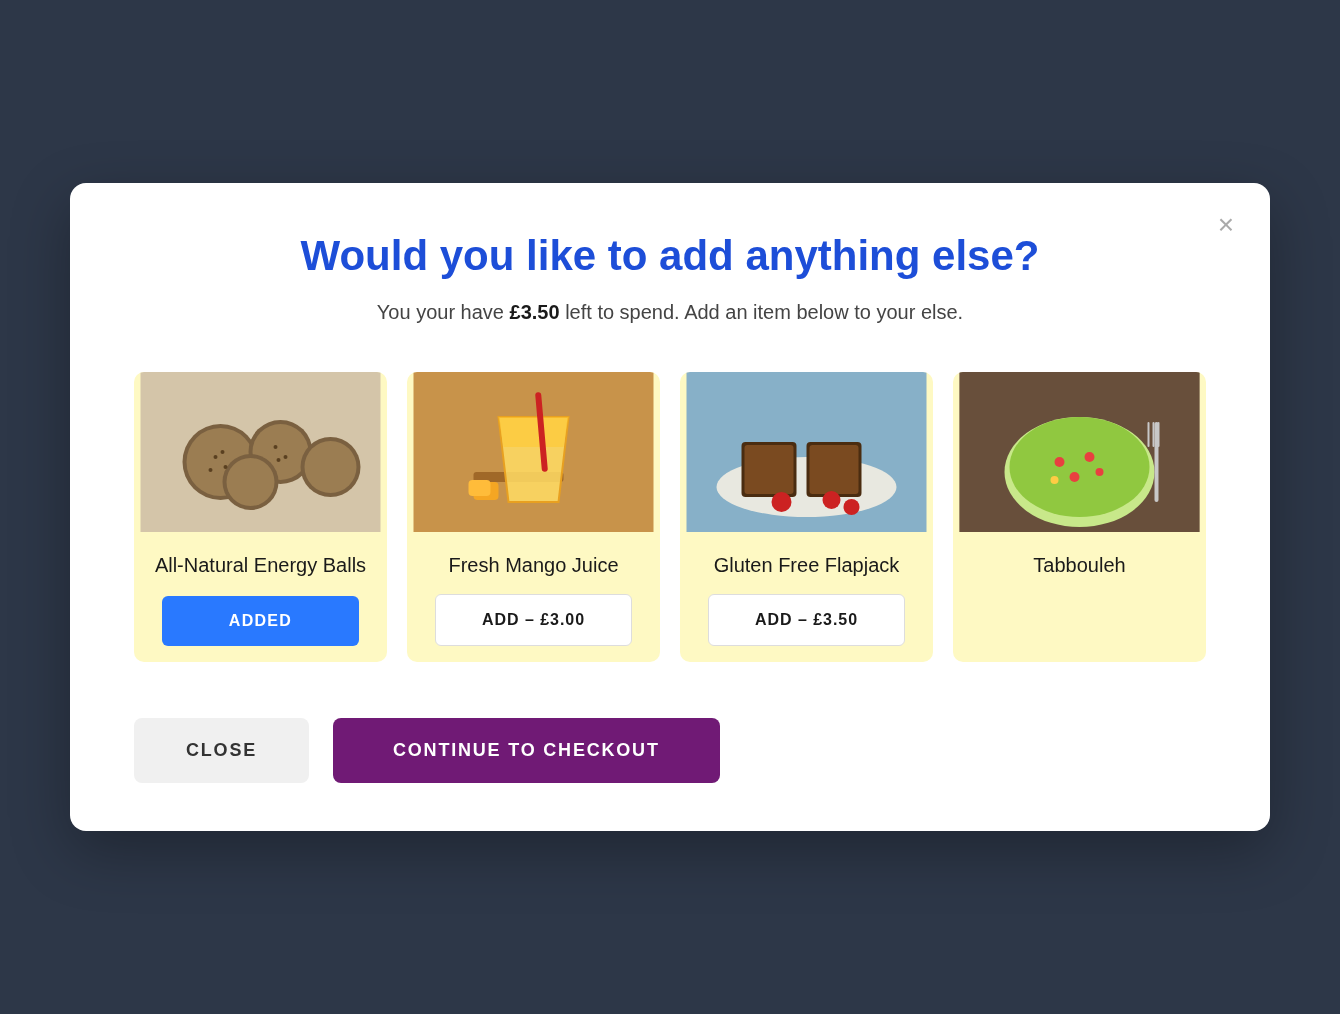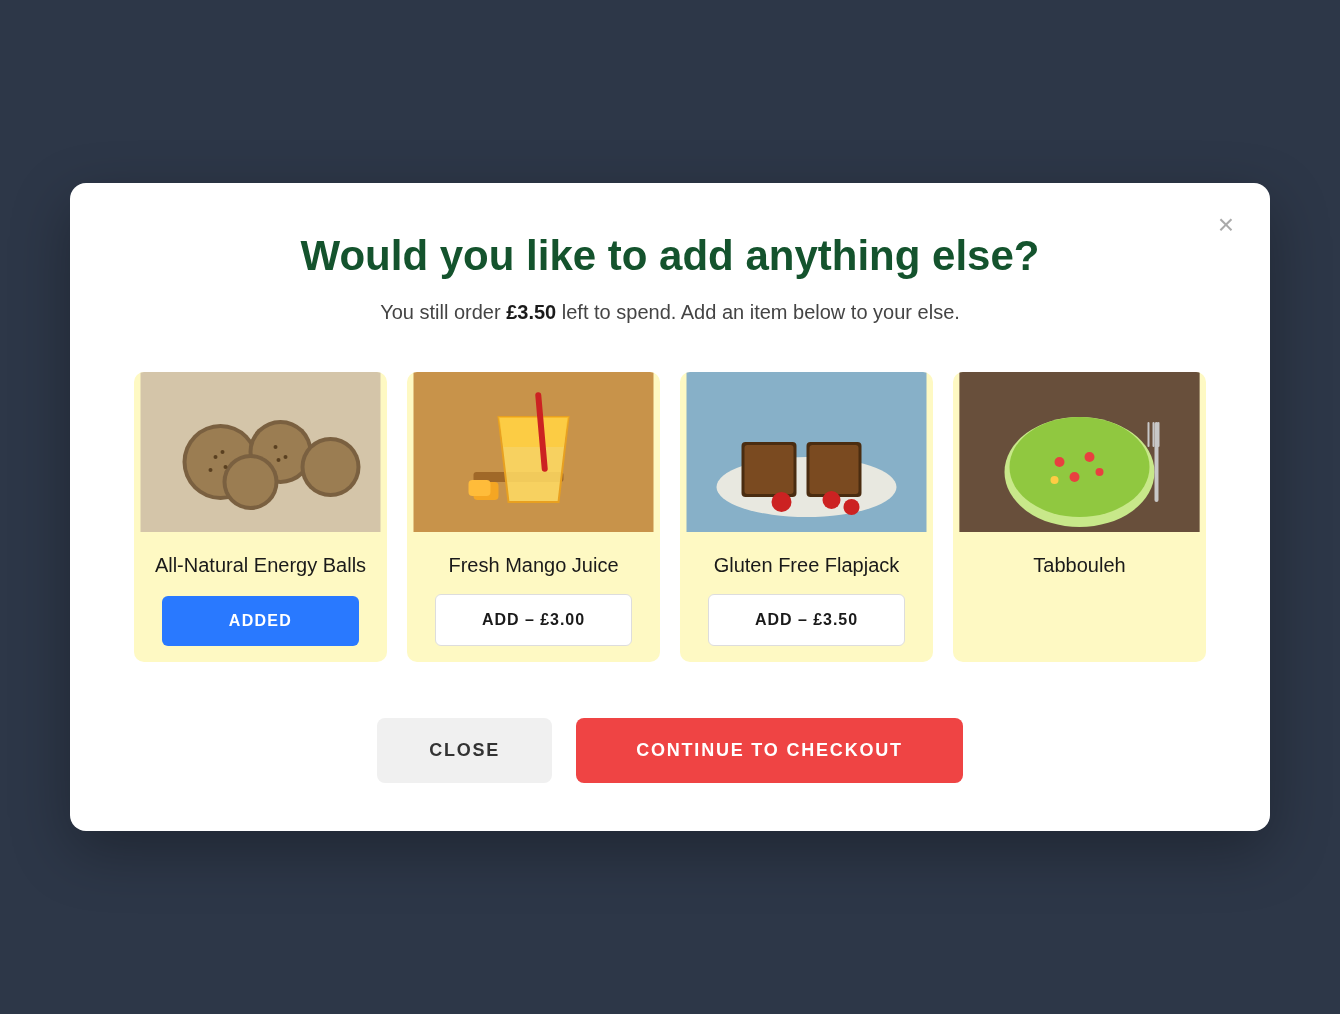--- a/index.html
+++ b/index.html
@@ -42,21 +42,21 @@
       color: #aaa;
       font-size: 28px;
       line-height: 1;
       padding: 4px 8px;
     }
 
     .modal-title {
       text-align: center;
       font-size: 42px;
       font-weight: 800;
-      color: #14532d;
+      color: #1d4ed8;
       margin-bottom: 20px;
       line-height: 1.2;
     }
 
     .modal-subtitle {
       text-align: center;
       font-size: 20px;
       color: #444;
       margin-bottom: 48px;
     }
@@ -125,39 +125,38 @@
       padding: 16px;
       font-size: 16px;
       font-weight: 600;
       letter-spacing: 0.06em;
       cursor: pointer;
       text-transform: uppercase;
     }
 
     .modal-footer {
       display: flex;
-      justify-content: center;
       gap: 24px;
     }
 
     .btn-close {
       background: #f0f0f0;
       color: #333;
       border: none;
       border-radius: 8px;
       padding: 22px 52px;
       font-size: 18px;
       font-weight: 700;
       letter-spacing: 0.1em;
       cursor: pointer;
       text-transform: uppercase;
     }
 
     .btn-checkout {
-      background: #ef4444;
+      background: #701a75;
       color: #fff;
       border: none;
       border-radius: 8px;
       padding: 22px 60px;
       font-size: 18px;
       font-weight: 700;
       letter-spacing: 0.1em;
       cursor: pointer;
       text-transform: uppercase;
     }
@@ -166,21 +165,21 @@
 <body>
 
 <div class="modal-overlay">
   <div class="modal">
 
     <button class="close-btn">×</button>
 
     <h1 class="modal-title">Would you like to add anything else?</h1>
 
     <p class="modal-subtitle">
-      <span>You still order </span><strong>£3.50</strong><span> left to spend. Add an item below to your else.</span>
+      <span>You your have </span><strong>£3.50</strong><span> left to spend. Add an item below to your else.</span>
     </p>
 
     <div class="products-grid" id="products-grid">
     <div class="product-card">
           <div class="product-image-container"><svg viewBox="0 0 240 160" xmlns="http://www.w3.org/2000/svg" width="100%" height="160">
       <rect width="240" height="160" fill="#d4c5a9"></rect>
       <circle cx="80" cy="90" r="38" fill="#7a6040"></circle>
       <circle cx="80" cy="90" r="34" fill="#9b7d52"></circle>
       <circle cx="140" cy="80" r="32" fill="#7a6040"></circle>
       <circle cx="140" cy="80" r="28" fill="#9b7d52"></circle>

